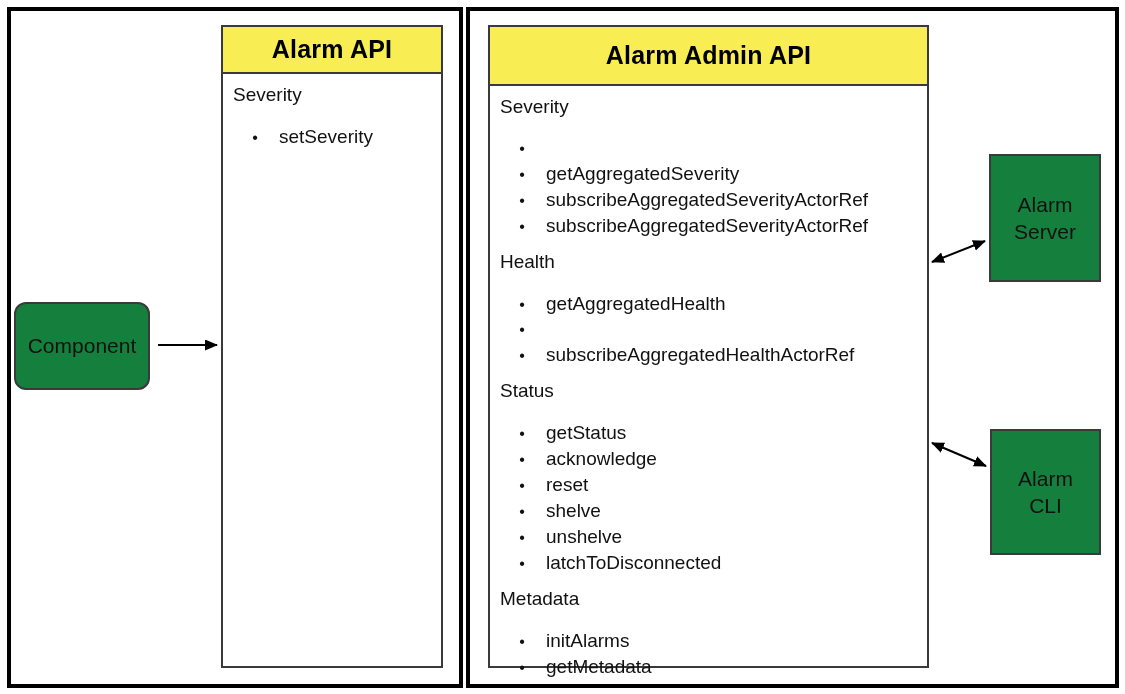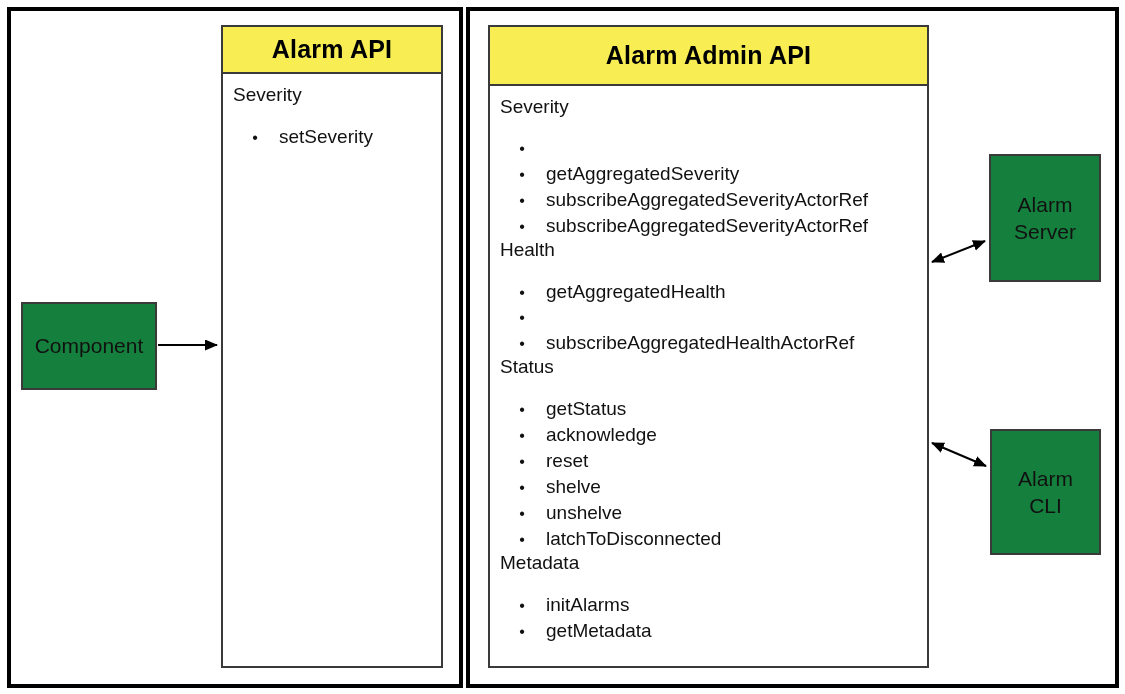--- a/index.html
+++ b/index.html
@@ -42,20 +42,21 @@
     color: #000000;
   }
   #alarm-api-box .api-header       { height: 45px; }
   #alarm-admin-api-box .api-header { height: 57px; }
 
   .api-body {
     padding: 10px 8px 0 10px;
     font-size: 19px;
   }
   .section-label {
+    margin-top: 12px;
     font-size: 19px;
     line-height: 22px;
   }
   .section-label:first-child { margin-top: 0; }
   .method-list {
     list-style: none;
     margin: 18px 0 0 0;
     padding: 0;
   }
   .method-item {
@@ -79,21 +80,21 @@
     box-sizing: border-box;
     background: #15803d;
     display: flex;
     align-items: center;
     justify-content: center;
     text-align: center;
     font-size: 21px;
     line-height: 1.3;
     white-space: pre-line;
   }
-  #component-box    { left: 21px;  top: 302px; width: 136px; height: 88px; }
+  #component-box    { left: 14px;  top: 302px; width: 136px; height: 88px; border-radius: 12px; }
   #alarm-server-box { left: 989px; top: 154px; width: 112px; height: 128px; }
   #alarm-cli-box    { left: 990px; top: 429px; width: 111px; height: 126px; }
 
   #arrow-layer {
     position: absolute;
     left: 0; top: 0;
     width: 1125px;
     height: 694px;
     pointer-events: none;
   }

